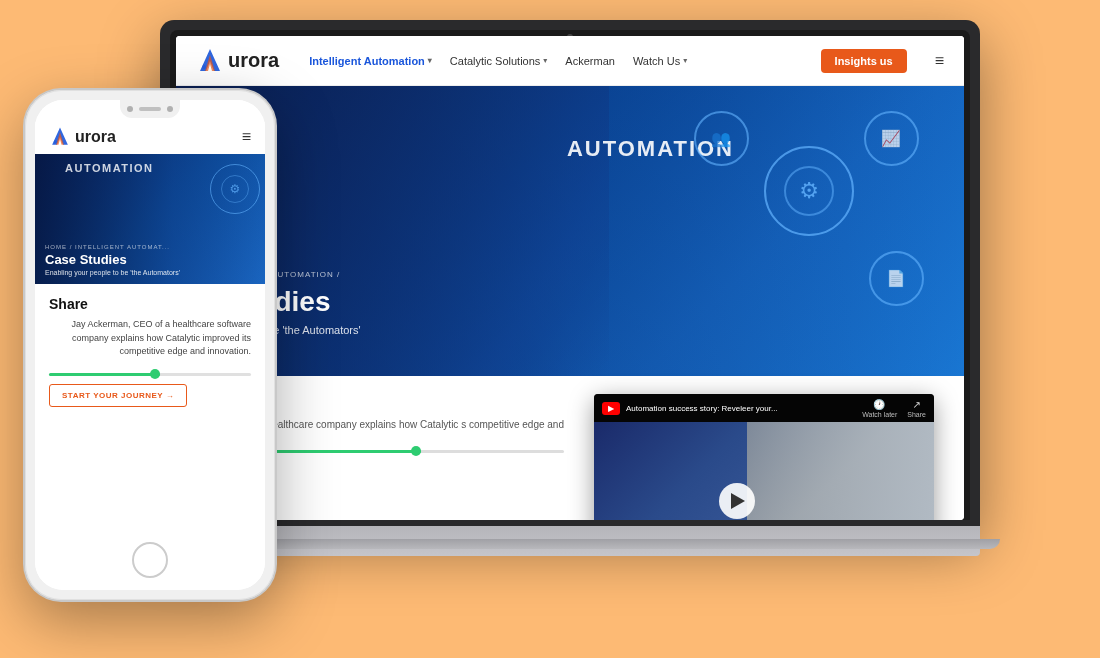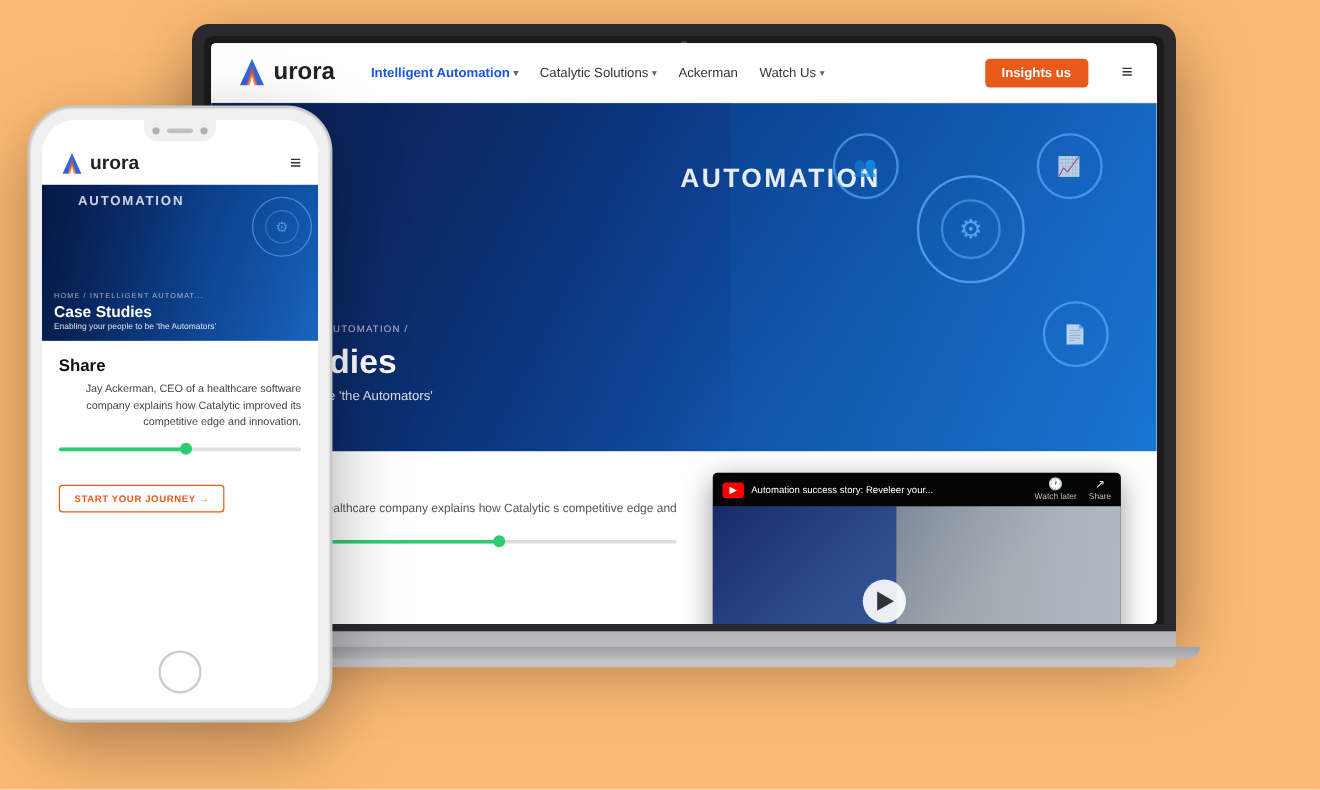--- a/index.html
+++ b/index.html
@@ -654,21 +654,21 @@
     .phone-cta-btn {
       display: inline-flex;
       align-items: center;
       gap: 6px;
       border: 1.5px solid #e8591a;
       color: #e8591a;
       font-size: 8px;
       font-weight: 700;
       padding: 6px 12px;
       border-radius: 3px;
-      margin-top: 28px;
+      margin-top: 8px;
       letter-spacing: 0.5px;
       text-transform: uppercase;
     }
 
     
     .aurora-logo-svg {
       display: inline-block;
       width: 28px;
       height: 28px;
     }

